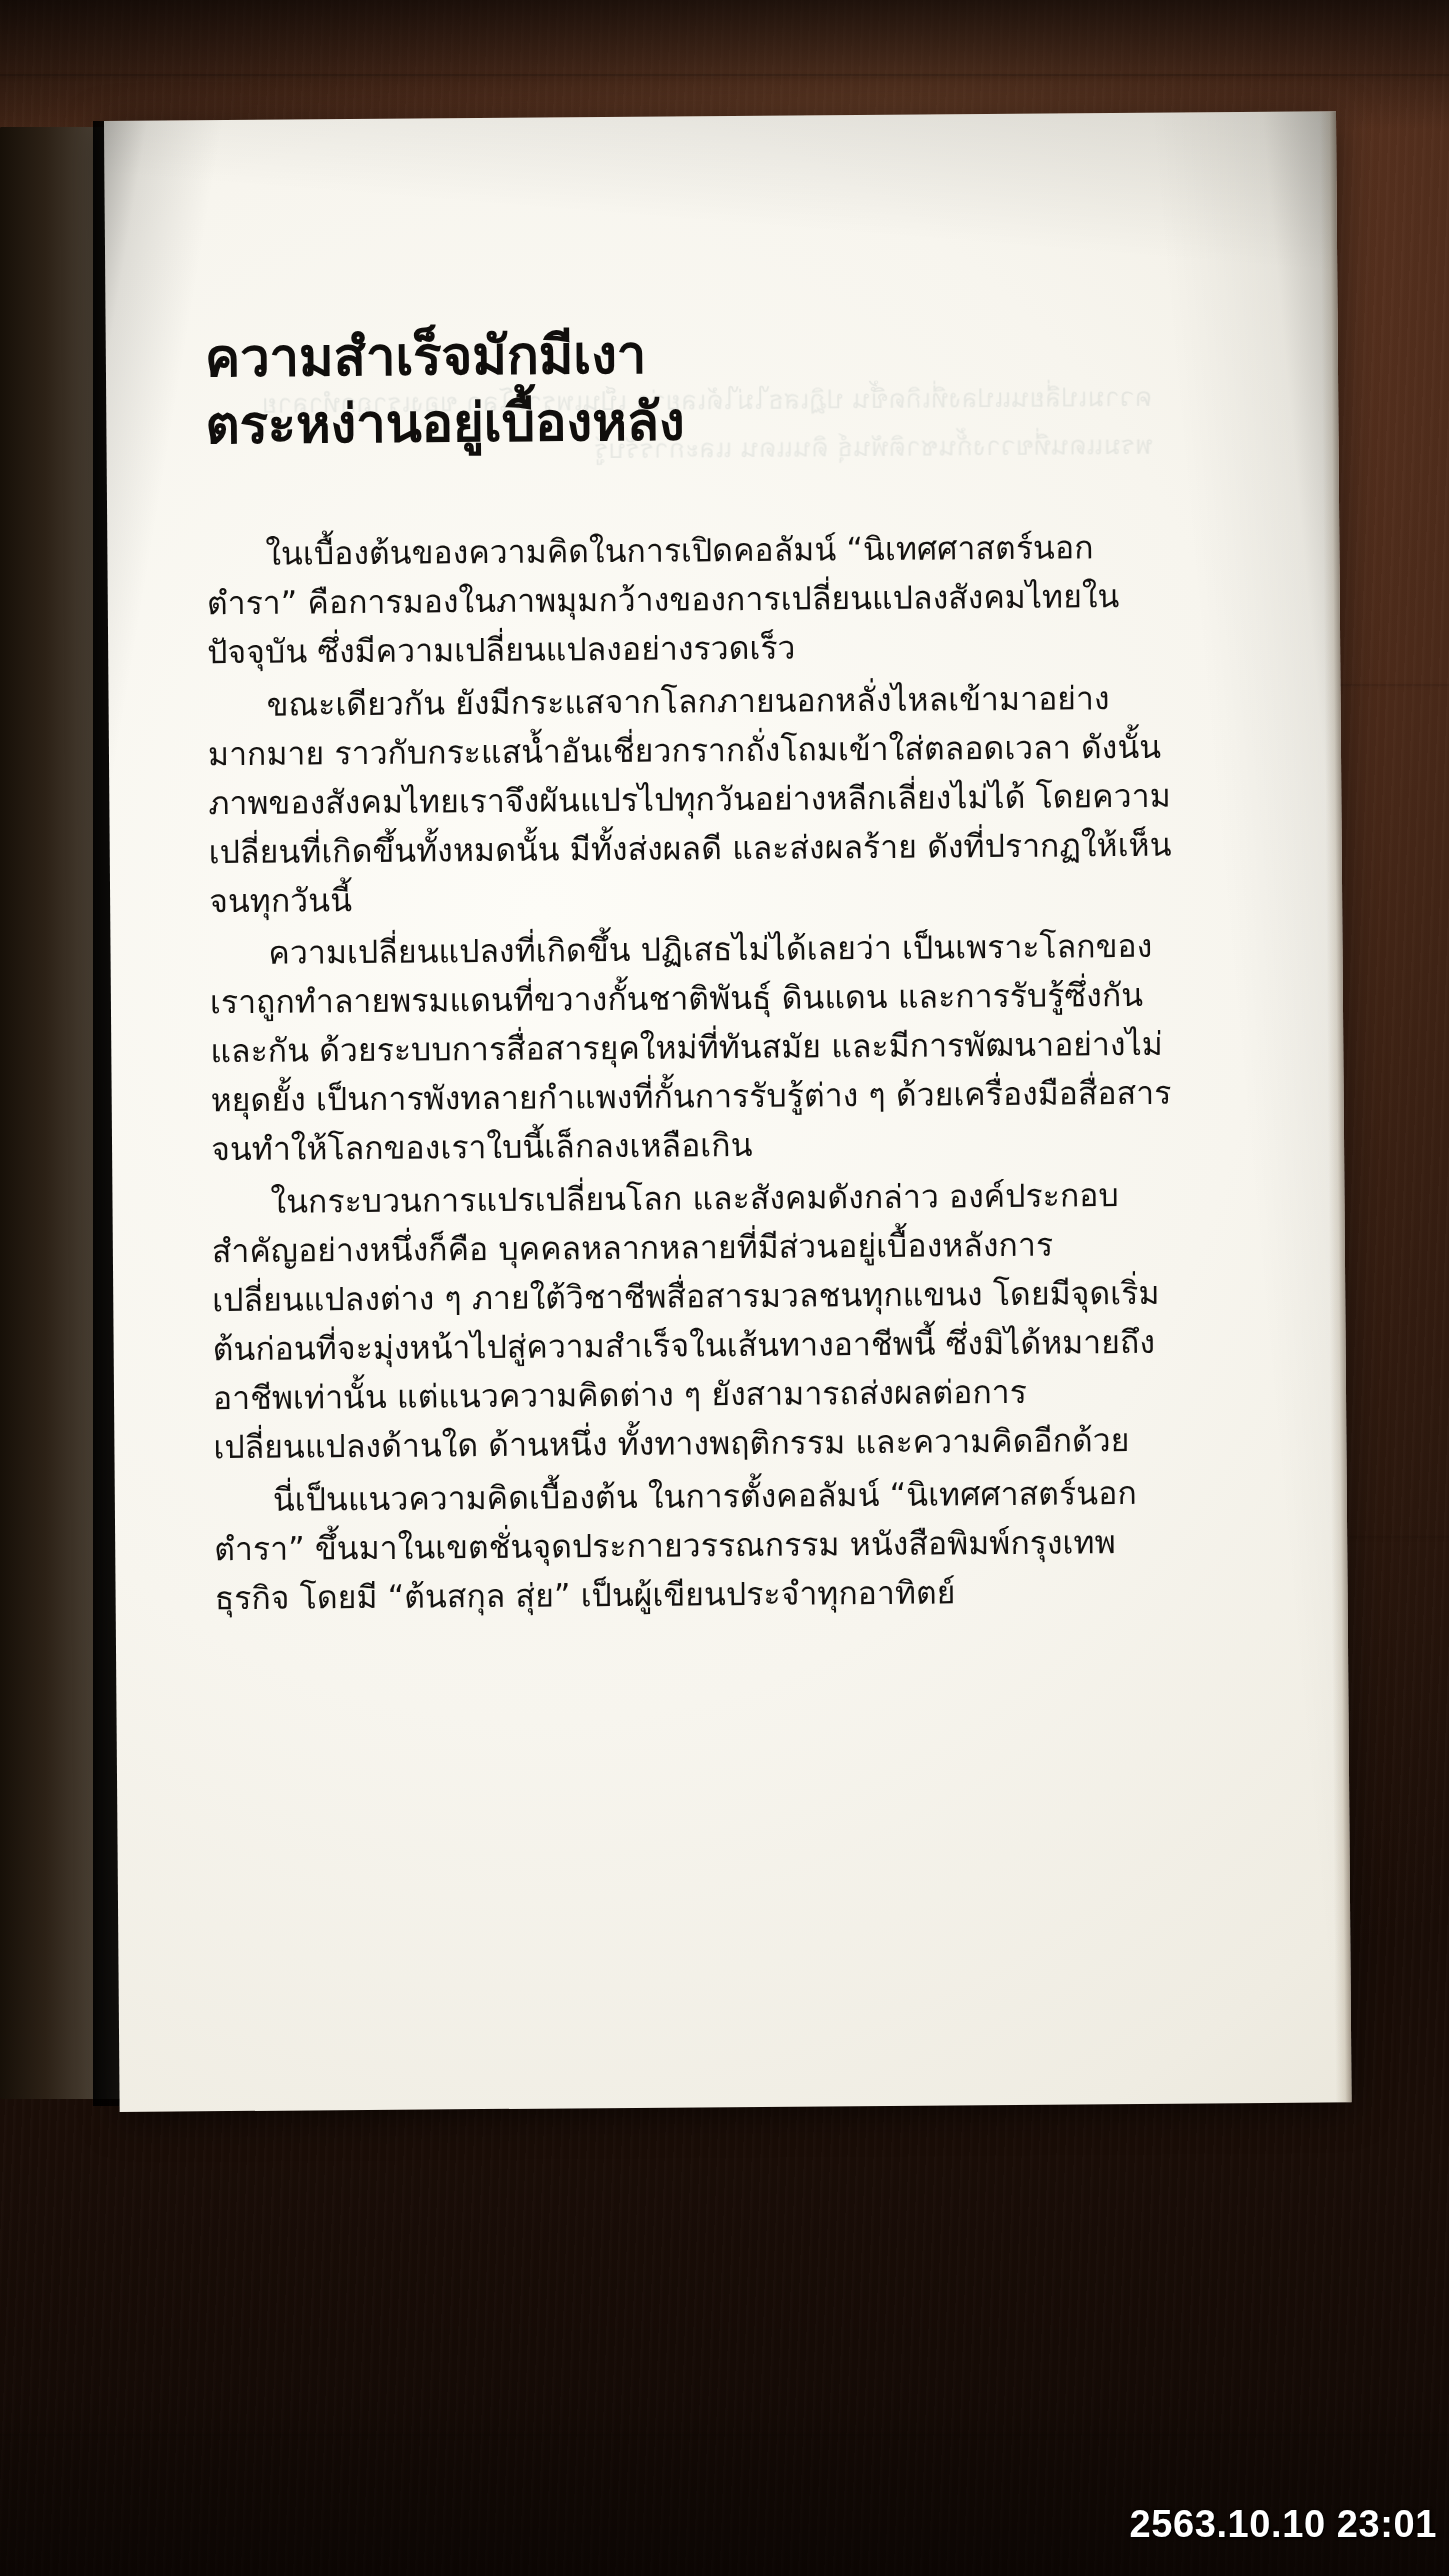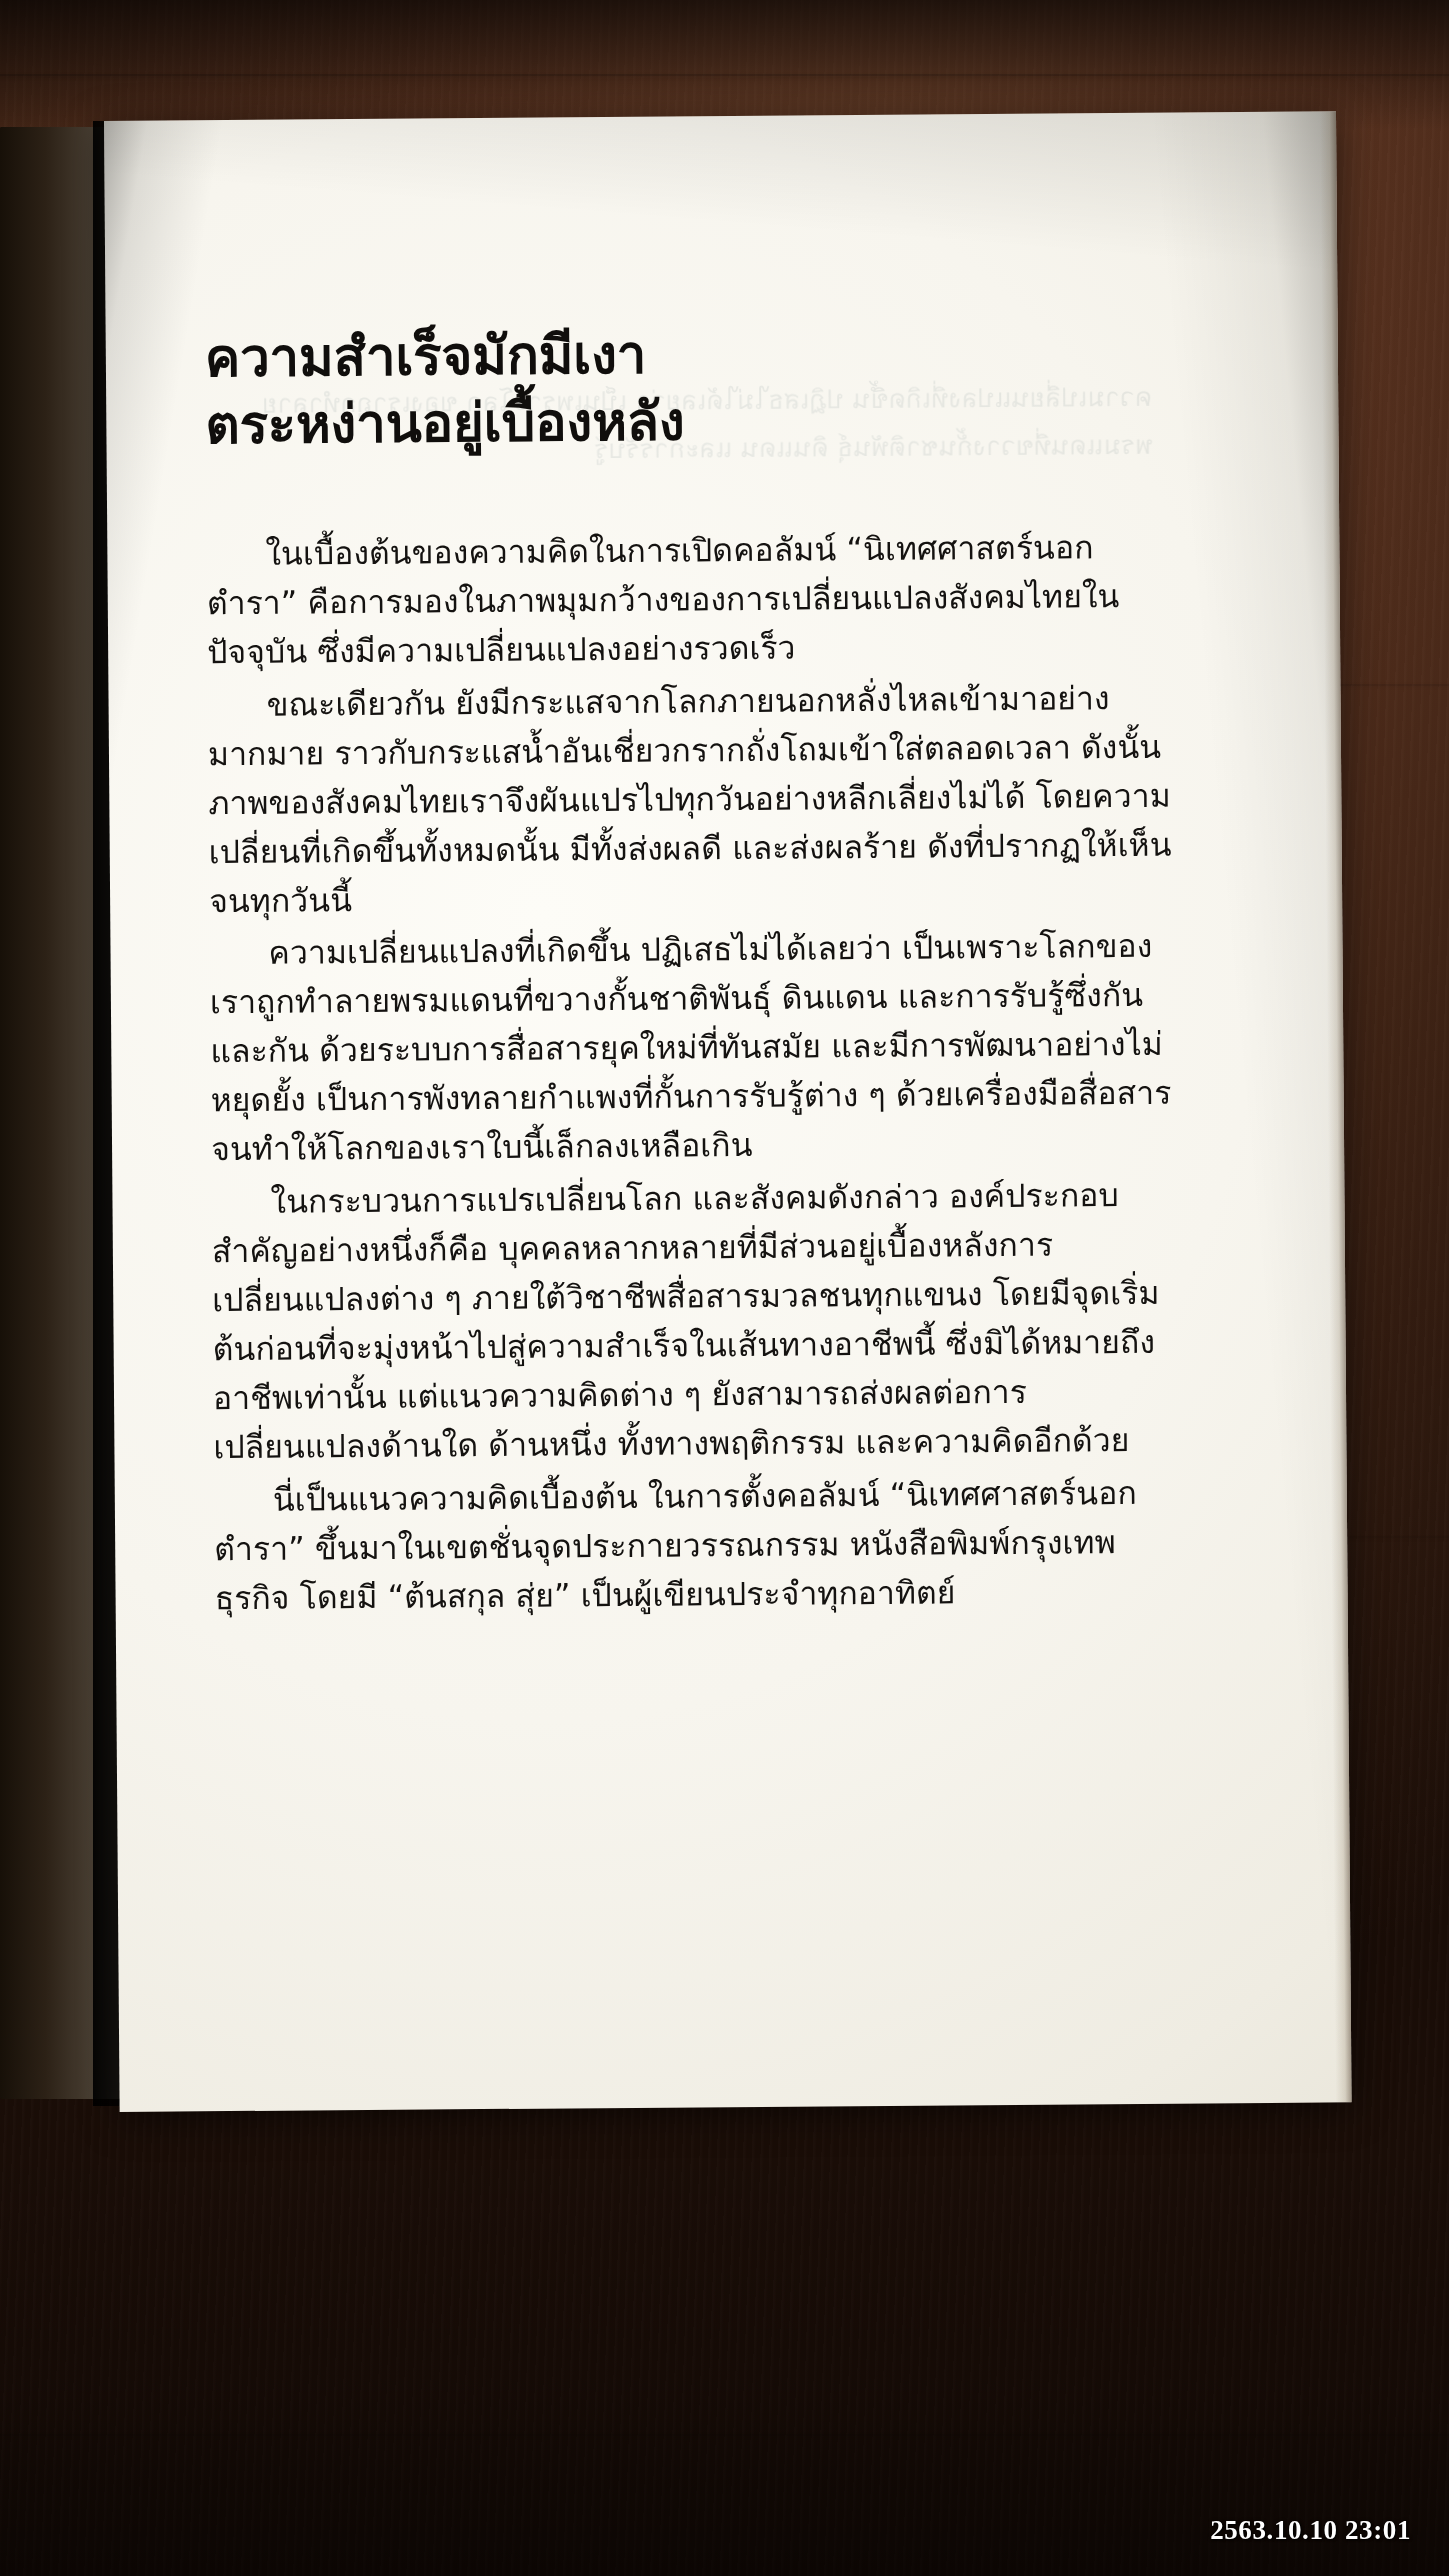--- a/index.html
+++ b/index.html
@@ -144,25 +144,25 @@
     line-height: 49px;
     text-indent: 59px;
     color: #141210;
     text-align: left;
     word-break: break-word;
   }
 
   
   .timestamp {
     position: absolute;
-    right: 38px;
+    right: 12px;
     bottom: 30px;
     color: #ffffff;
-    font-family: Liberation Serif, serif;
-    font-size: 27px;
+    font-family: Liberation Sans, sans-serif;
+    font-size: 38px;
     font-weight: 700;
     letter-spacing: 0.6px;
     text-shadow: 0 0 3.7px rgba(0,0,0,0.85), 1.2px 1.2px 1.9px rgba(0,0,0,0.9);
   }
 </style>
 </head>
 <body>
 
 <div class="photo">
 

